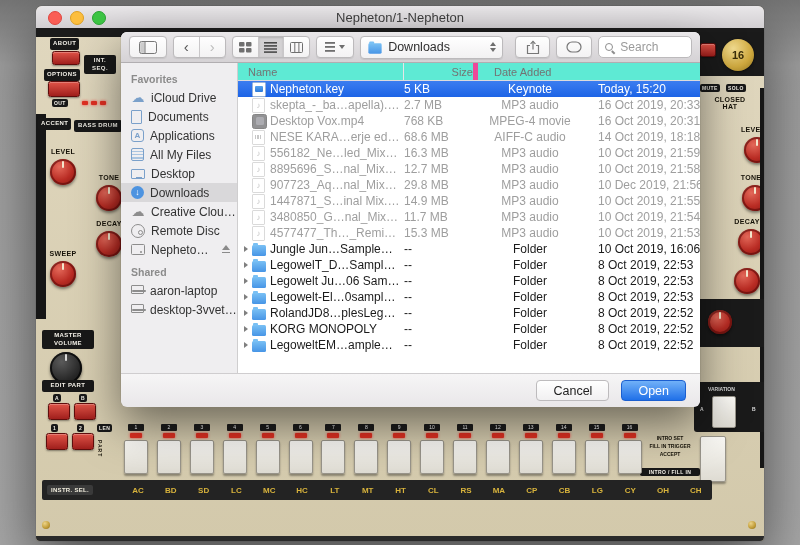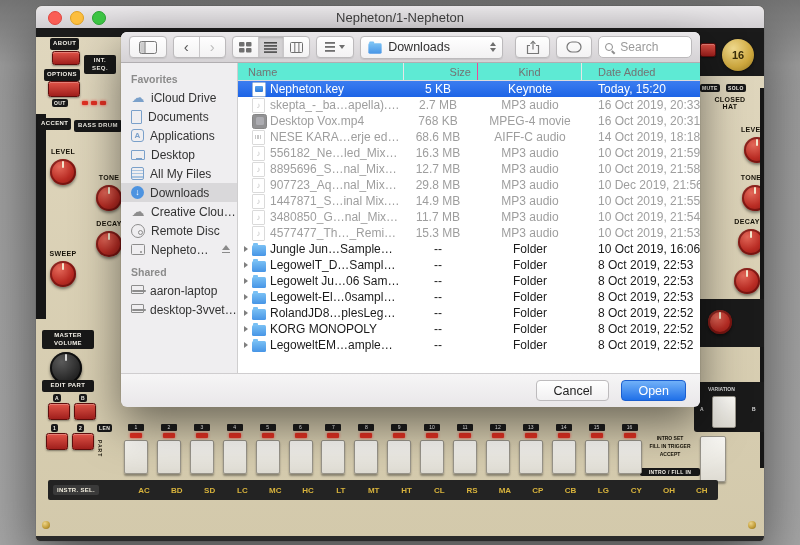--- a/index.html
+++ b/index.html
@@ -57,21 +57,21 @@
   .introtxt{position:absolute;font-size:5px;font-weight:bold;color:#171309;text-align:center;line-height:1.6;}
   .wsmall{position:absolute;color:#ddd;font-size:5px;font-weight:bold;}
 
   
   .seq{position:absolute;left:88px;top:396px;width:534px;height:58px;}
   .stepcol{position:absolute;top:0;width:24px;display:flex;flex-direction:column;align-items:center;gap:2px;}
   .stepnum{background:#1d1d1d;color:#fff;font-size:5px;width:16px;height:7px;line-height:7px;
     text-align:center;border-radius:1px;}
   .stepkey{width:22px;height:32px;background:linear-gradient(#fbfaf6,#dedbd2);
     border:1px solid #98948a;border-radius:2px;box-shadow:0 2px 2px rgba(0,0,0,.35);}
-  .istrip{position:absolute;left:12px;top:452px;width:670px;height:20px;background:#232323;border-radius:2px;}
+  .istrip{position:absolute;left:6px;top:452px;width:670px;height:20px;background:#232323;border-radius:2px;}
   .ilabels{position:absolute;left:86px;top:0;width:578px;height:100%;display:flex;
     justify-content:space-between;align-items:center;}
   .ilabel{color:#d8b33c;font-size:8px;font-weight:bold;min-width:20px;text-align:center;}
   .instrsel{position:absolute;left:5px;top:5px;background:#3a3a3a;color:#f3efdf;font-size:6px;
     font-weight:bold;padding:2px 4px;border-radius:2px;letter-spacing:.3px;}
 
   
   .dialog{position:absolute;left:121px;top:32px;width:579px;height:374px;background:#fff;
     border-radius:6px;box-shadow:0 18px 45px rgba(0,0,0,.5),0 0 1px rgba(0,0,0,.5);z-index:10;}
   .dtoolbar{height:30px;background:linear-gradient(#e9e7e9,#d5d2d5);border-bottom:1px solid #b1aeb1;
@@ -127,31 +127,31 @@
   .si-laptop::after{content:"";position:absolute;left:0;bottom:1px;width:14px;height:1.8px;background:#8d8d8d;border-radius:1px;}
   .eject{position:relative;width:10px;height:9px;margin-left:auto;margin-right:6px;flex:0 0 auto;}
   .eject::before{content:"";position:absolute;left:1px;top:0;width:0;height:0;
     border-left:4px solid transparent;border-right:4px solid transparent;border-bottom:5px solid #8a8a8a;}
   .eject::after{content:"";position:absolute;left:1px;top:6.5px;width:8px;height:1.5px;background:#8a8a8a;}
 
   .listwrap{flex:1;display:flex;flex-direction:column;overflow:hidden;background:#fff;}
   .lheader{display:grid;grid-template-columns:14px 18px 1fr 74px 104px 118px;height:17px;
     align-items:center;font-size:11px;color:#737373;border-bottom:1px solid #dcdcdc;background:#5eead4;}
   .hname{grid-column:1/4;padding-left:10px;border-right:1px solid #e6e6e6;height:100%;display:flex;align-items:center;}
-  .hsize{text-align:right;padding-right:6px;border-right:1px solid #ec4899;height:100%;display:flex;align-items:center;justify-content:flex-end;}
+  .hsize{text-align:right;border-right:5px solid #ec4899;height:100%;display:flex;align-items:center;justify-content:flex-end;}
   .hkind{text-align:center;border-right:1px solid #e6e6e6;height:100%;display:flex;align-items:center;justify-content:center;}
   .hdate{padding-left:16px;height:100%;display:flex;align-items:center;text-align:center;}
   .flist{flex:1;overflow:hidden;}
   .frow{display:grid;grid-template-columns:14px 18px 1fr 74px 104px 118px;align-items:center;
     height:16px;font-size:12px;color:#1b1b1b;}
   .frow.dim{color:#9e9e9e;}
   .frow.dim .fic{opacity:.55;}
   .frow.sel{background:linear-gradient(#3b7df0,#1d64e6);color:#fff;}
   .fname{white-space:nowrap;overflow:hidden;text-overflow:ellipsis;padding-right:4px;}
-  .fsize{text-align:center;padding-right:6px;}
+  .fsize{text-align:left;padding-right:6px;}
   .fkind{text-align:center;white-space:nowrap;overflow:hidden;}
   .fdate{padding-left:16px;white-space:nowrap;}
   .disc{width:0;height:0;margin-left:6px;visibility:hidden;}
   .disc.show{visibility:visible;border-top:3.5px solid transparent;border-bottom:3.5px solid transparent;
     border-left:4.5px solid #7f7f7f;}
   .fic{display:inline-block;position:relative;}
   .fic-folder{width:14px;height:11px;background:linear-gradient(#79c0f4,#4795e6);border-radius:1.5px;margin-top:2px;}
   .fic-folder::before{content:"";position:absolute;top:-2px;left:1px;width:5px;height:3px;background:#79c0f4;border-radius:1px 1px 0 0;}
   .fic-folder.small{transform:scale(.95);}
   .fic-wav,.fic-aiff{width:11px;height:13px;background:#fff;border:1px solid #bdbdbd;border-radius:1px;}
@@ -462,26 +462,26 @@
           </div>
           <div class="sb-item">
             <span class="si si-doc"></span>
             <span class="sb-label">Documents</span>
           </div>
           <div class="sb-item">
             <span class="si si-app">A</span>
             <span class="sb-label">Applications</span>
           </div>
           <div class="sb-item">
+            <span class="si si-allfiles"></span>
+            <span class="sb-label">All My Files</span>
+          </div>
+          <div class="sb-item">
             <span class="si si-desktop"></span>
             <span class="sb-label">Desktop</span>
-          </div>
-          <div class="sb-item">
-            <span class="si si-allfiles"></span>
-            <span class="sb-label">All My Files</span>
           </div>
           <div class="sb-item sel">
             <span class="si si-downloads">↓</span>
             <span class="sb-label">Downloads</span>
           </div>
           <div class="sb-item">
             <span class="si si-cc">☁</span>
             <span class="sb-label">Creative Cloud…</span>
           </div>
           <div class="sb-item">
@@ -500,21 +500,20 @@
           </div>
           <div class="sb-item">
             <span class="si si-laptop"></span>
             <span class="sb-label">desktop-3vvet…</span>
           </div>
         </div>
       <div class="listwrap">
         <div class="lheader">
           <div class="hname">Name</div>
           <div class="hsize">Size</div>
-          <div class="hkind">Kind</div>
           <div class="hdate">Date Added</div>
         </div>
         <div class="flist">
             <div class="frow sel">
               <span class="disc"></span>
               <span class="fic fic-keynote"></span>
               <span class="fname">Nepheton.key</span>
               <span class="fsize">5 KB</span>
               <span class="fkind">Keynote</span>
               <span class="fdate">Today, 15:20</span>

